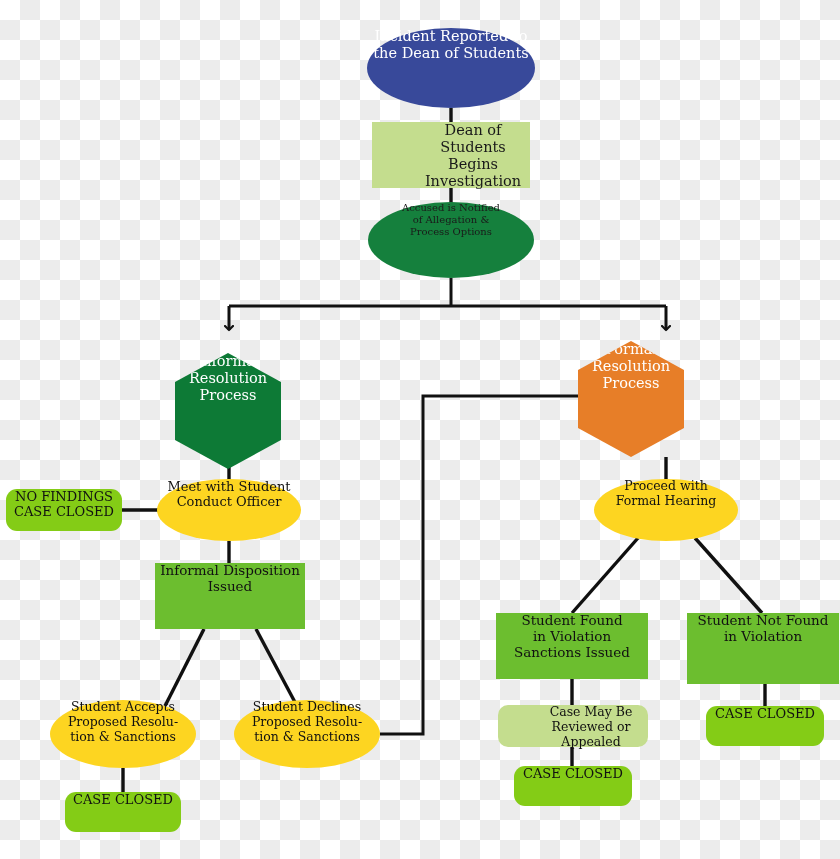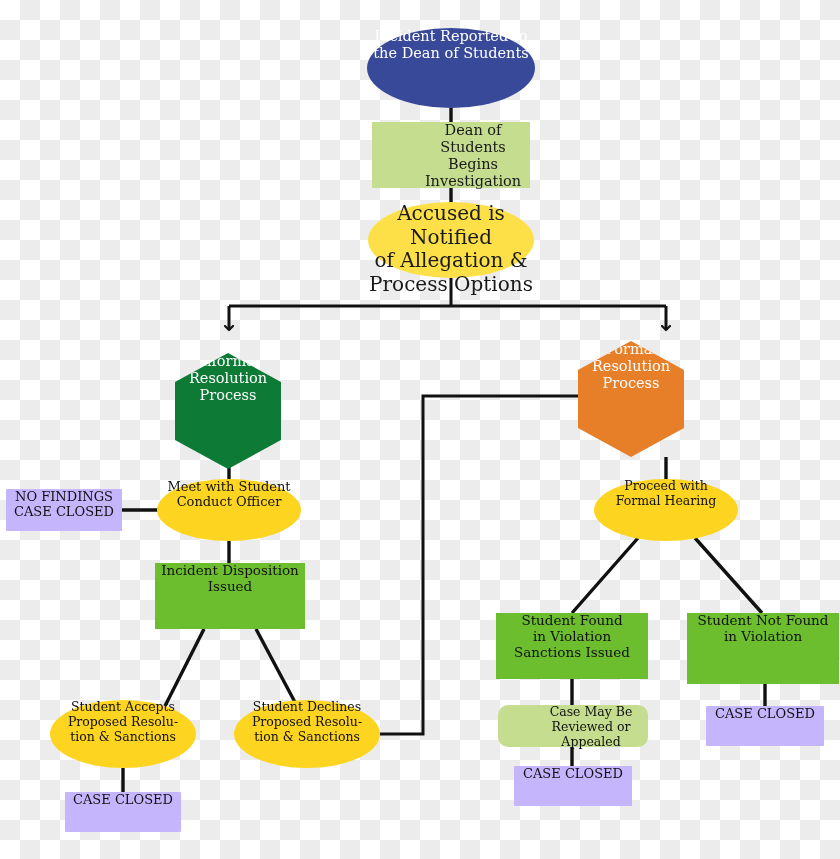--- a/index.html
+++ b/index.html
@@ -24,37 +24,37 @@
   
   .n-incident{left:367px;top:28px;width:168px;height:80px;border-radius:50%;
      background:#38499a;color:#ffffff;font-size:14.5px;}
 
   
   .n-deaninvest{left:372px;top:122px;width:158px;height:66px;
      background:#c4dd8e;color:#1a1a1a;font-size:14.5px;}
 
   
   .n-accused{left:368px;top:202px;width:166px;height:76px;border-radius:50%;
-     background:#fde047;color:#1a1a1a;font-size:20px;}
+     background:#15803d;color:#1a1a1a;font-size:10px;}
 
   
   .hex{width:106px;height:116px;color:#ffffff;font-size:14.5px;
        clip-path:polygon(50% 0%,100% 25%,100% 75%,50% 100%,0% 75%,0% 25%);}
   .n-informal{left:175px;top:341px;background:#0d7a36;margin-top:12px;}
   .n-formal{left:578px;top:341px;background:#e77e28;}
 
   
   .ell-y{background:#fdd521;color:#111111;border-radius:50%;}
   .n-meet{left:157px;top:479px;width:144px;height:62px;font-size:13px;}
   .n-proceed{left:594px;top:479px;width:144px;height:62px;font-size:12.5px;}
   .n-accepts{left:50px;top:700px;width:146px;height:68px;font-size:12.5px;}
   .n-declines{left:234px;top:700px;width:146px;height:68px;font-size:12.5px;}
 
   
-  .teal{background:#c4b5fd;color:#111111;border-radius:1px;font-size:13px;}
+  .teal{background:#84cc16;color:#111111;border-radius:11px;font-size:13px;}
   .n-nofind{left:6px;top:489px;width:116px;height:42px;}
   .n-cc-left{left:65px;top:792px;width:116px;height:40px;}
   .n-cc-mid{left:514px;top:766px;width:118px;height:40px;}
   .n-cc-right{left:706px;top:706px;width:118px;height:40px;}
 
   
   .grn{background:#6cbe2f;color:#111111;font-size:13.5px;}
   .n-infdisp{left:155px;top:563px;width:150px;height:66px;}
   .n-found{left:496px;top:613px;width:152px;height:66px;}
   .n-notfound{left:687px;top:613px;width:152px;height:71px;}
@@ -133,21 +133,21 @@
     <span style="white-space:pre-line;">Meet with Student
 Conduct Officer</span>
   </div>
 
   <div class="node teal n-nofind">
     <span style="white-space:pre-line;">NO FINDINGS
 CASE CLOSED</span>
   </div>
 
   <div class="node grn n-infdisp">
-    <span style="white-space:pre-line;">Incident Disposition
+    <span style="white-space:pre-line;">Informal Disposition
 Issued</span>
   </div>
 
   <div class="node ell-y n-accepts">
     <span style="white-space:pre-line;">Student Accepts
 Proposed Resolu-
 tion &amp; Sanctions</span>
   </div>
 
   <div class="node ell-y n-declines">

